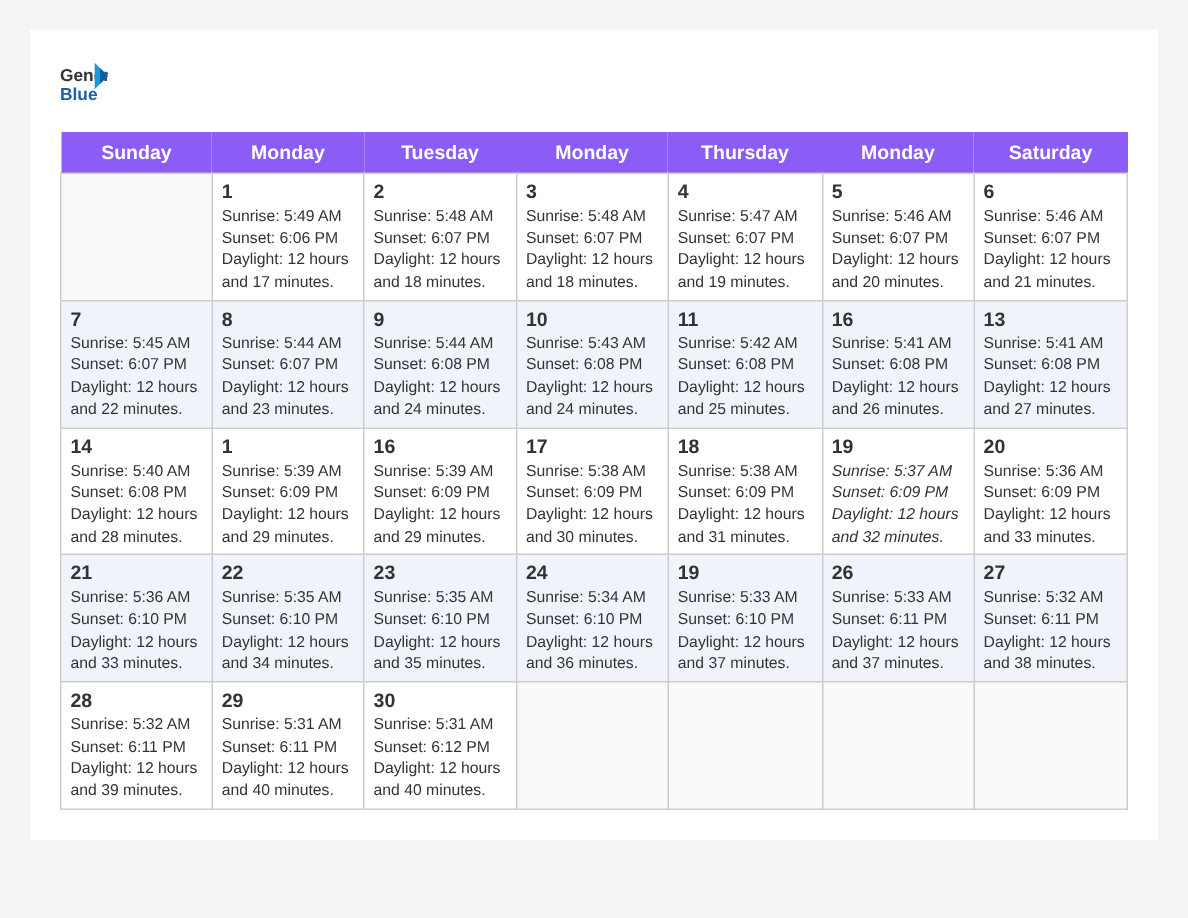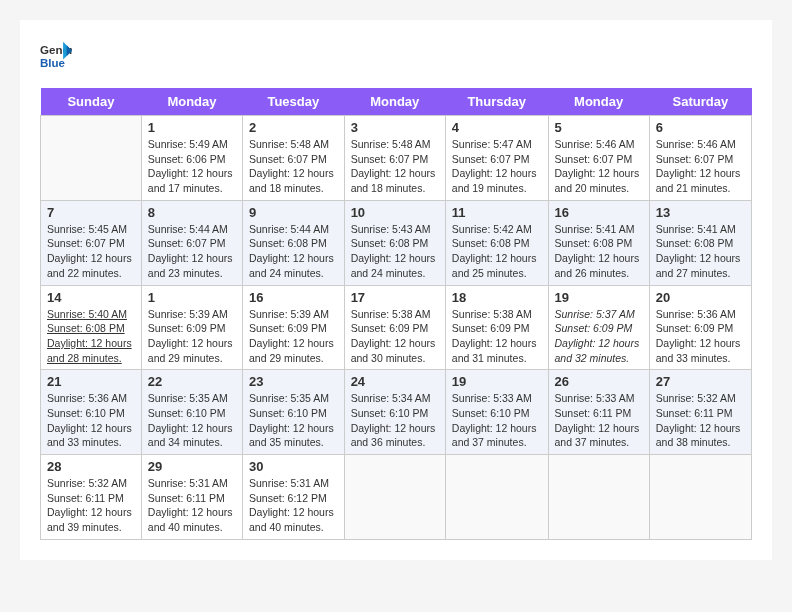--- a/index.html
+++ b/index.html
@@ -207,21 +207,21 @@
             <span class="day-num">13</span>
             <div class="day-info" style="white-space: pre-line;">Sunrise: 5:41 AM
 Sunset: 6:08 PM
 Daylight: 12 hours
 and 27 minutes.</div>
           </td>
         </tr>
         <tr>
           <td>
             <span class="day-num">14</span>
-            <div class="day-info" style="white-space: pre-line; text-decoration: underline;">Sunrise: 5:40 AM
+            <div class="day-info" style="white-space: pre-line;">Sunrise: 5:40 AM
 Sunset: 6:08 PM
 Daylight: 12 hours
 and 28 minutes.</div>
           </td>
           <td>
             <span class="day-num">1</span>
             <div class="day-info" style="white-space: pre-line;">Sunrise: 5:39 AM
 Sunset: 6:09 PM
 Daylight: 12 hours
 and 29 minutes.</div>

